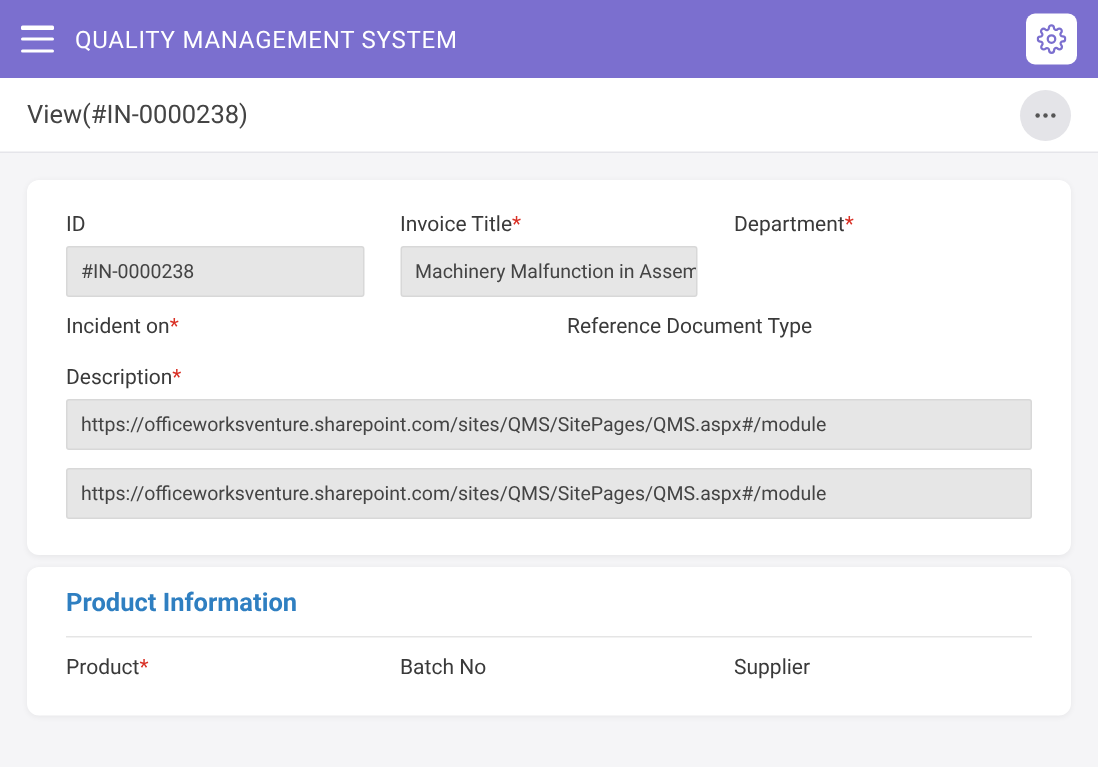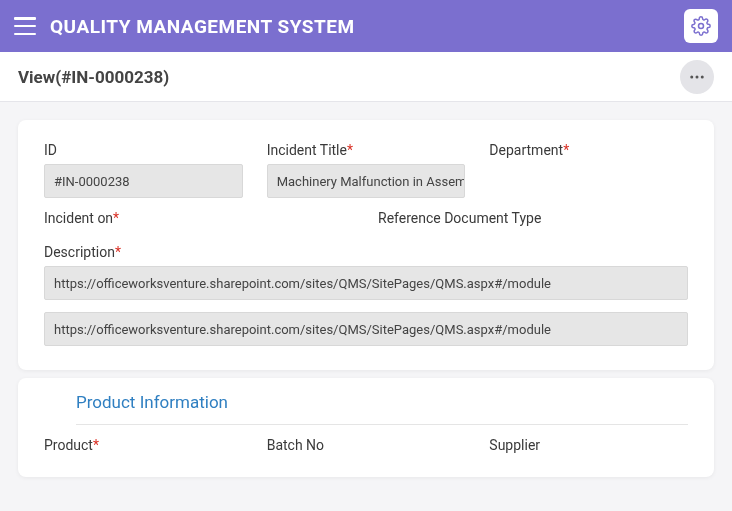--- a/index.html
+++ b/index.html
@@ -20,36 +20,36 @@
   padding: 0 14px;
   justify-content: space-between;
 }
 .header-left { display: flex; align-items: center; gap: 14px; }
 .hamburger {
   width: 22px; height: 18px;
   display: flex; flex-direction: column; justify-content: space-between;
   cursor: pointer;
 }
 .hamburger span { display: block; height: 2.5px; background: #fff; border-radius: 1px; }
-.app-title { color: #fff; font-size: 19px; font-weight: 700; letter-spacing: 0.5px; text-align: center; }
+.app-title { color: #fff; font-size: 16px; font-weight: 400; letter-spacing: 0.5px; text-align: center; }
 .settings-btn {
   width: 34px; height: 34px;
   background: #fff; border-radius: 6px;
   display: flex; align-items: center; justify-content: center;
   cursor: pointer;
 }
 .settings-btn svg { width: 20px; height: 20px; stroke: #7b6fcf; fill: none; stroke-width: 1.8; }
 .subheader {
   background: #fff;
   height: 50px;
   display: flex; align-items: center; justify-content: space-between;
   padding: 0 18px;
   border-bottom: 1px solid #e5e5ea;
 }
-.subheader-title { font-size: 17px; color: #444; font-weight: bold; }
+.subheader-title { font-size: 17px; color: #444; }
 .more-btn {
   width: 34px; height: 34px;
   background: #e4e4e8; border-radius: 50%;
   display: flex; align-items: center; justify-content: center;
   cursor: pointer;
 }
 .more-btn svg { width: 18px; height: 18px; fill: #555; }
 .content {
   padding: 18px;
   height: calc(511px - 52px - 50px);
@@ -87,25 +87,24 @@
   display: flex;
   align-items: center;
   overflow: hidden;
   white-space: nowrap;
   text-overflow: ellipsis;
 }
 .form-input.full { }
 .section-title {
   color: #2f7fc1;
   font-size: 17px;
-  font-weight: 400;
+  font-weight: 700;
   padding: 14px 0 12px;
   border-bottom: 1px solid #e5e5e5;
   margin-bottom: 12px;
-  margin-left: 32px;
 }
 .card2 {
   background: #fff;
   border-radius: 8px;
   box-shadow: 0 1px 4px rgba(0,0,0,0.06);
   padding: 0 26px 24px;
 }
 .pi-row { display: flex; gap: 24px; }
 .pi-col { flex: 1; }
 .pi-label { font-size: 14px; color: #3a3a3a; }
@@ -144,21 +143,21 @@
 <div class="content">
 
   <div class="card">
 
     <div class="form-row">
       <div class="form-col">
         <label class="form-label"><span>ID</span></label>
         <div class="form-input">#IN-0000238</div>
       </div>
       <div class="form-col">
-        <label class="form-label"><span>Incident Title</span><span class="req">*</span></label>
+        <label class="form-label"><span>Invoice Title</span><span class="req">*</span></label>
         <div class="form-input">Machinery Malfunction in Assembly Line</div>
       </div>
       <div class="form-col">
         <label class="form-label"><span>Department</span><span class="req">*</span></label>
       </div>
     </div>
 
     <div class="form-row">
       <div class="form-col">
         <label class="form-label"><span>Incident on</span><span class="req">*</span></label>

